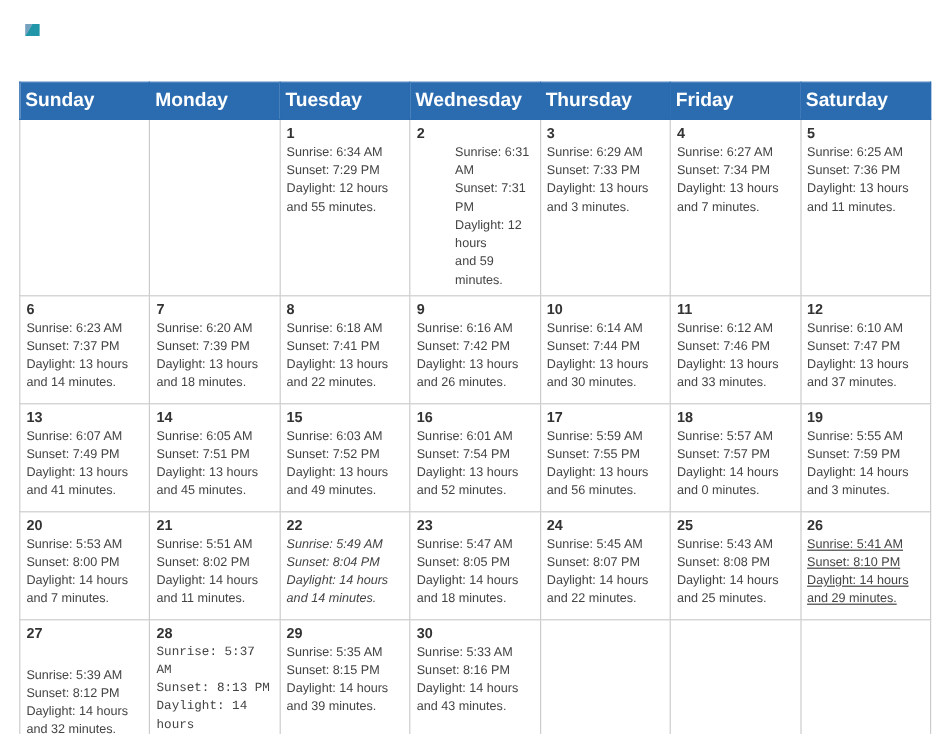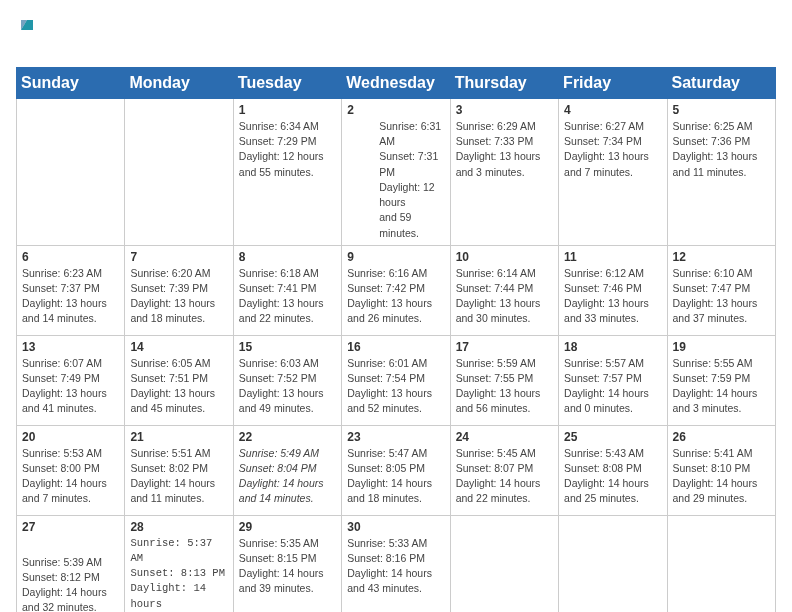--- a/index.html
+++ b/index.html
@@ -293,21 +293,21 @@
         </td>
         <td>
           <span class="day-num">25</span>
           <div class="day-info" style="white-space: pre-line;">Sunrise: 5:43 AM
 Sunset: 8:08 PM
 Daylight: 14 hours
 and 25 minutes.</div>
         </td>
         <td>
           <span class="day-num">26</span>
-          <div class="day-info" style="white-space: pre-line;">Sunrise: 5:41 AM
+          <div class="day-info" style="white-space: pre-line; text-decoration: underline;">Sunrise: 5:41 AM
 Sunset: 8:10 PM
 Daylight: 14 hours
 and 29 minutes.</div>
         </td>
       </tr>
       <tr>
         <td>
           <span class="day-num">27</span>
           <div class="day-info" style="white-space: pre-line; margin-top: 21px;">Sunrise: 5:39 AM
 Sunset: 8:12 PM

